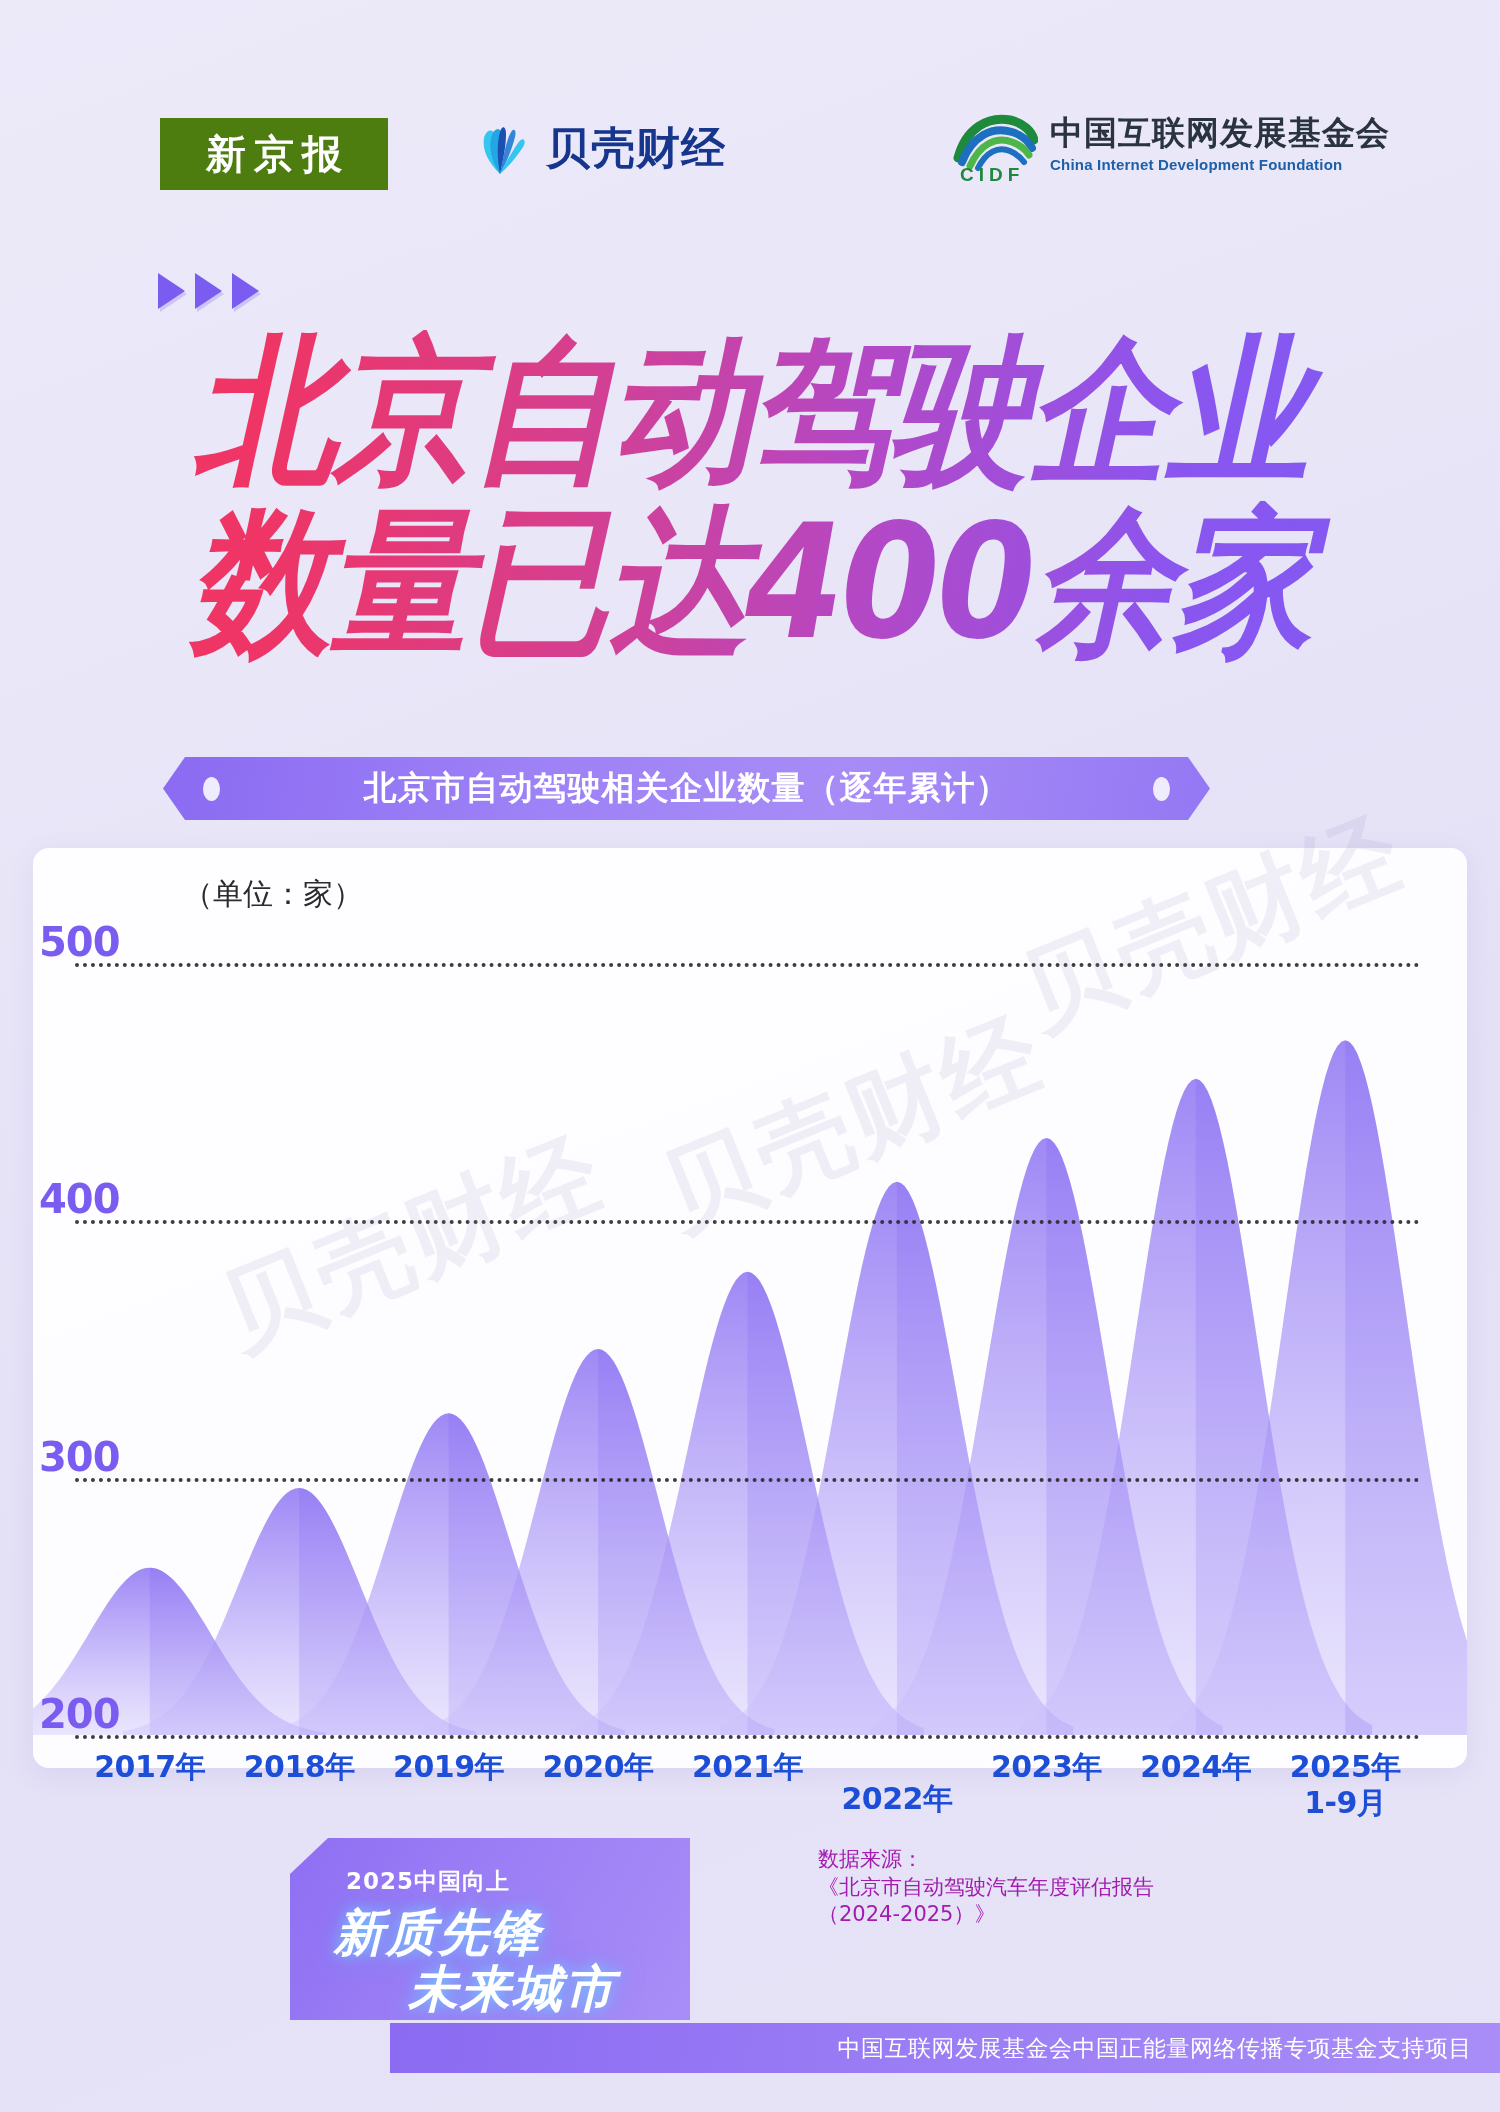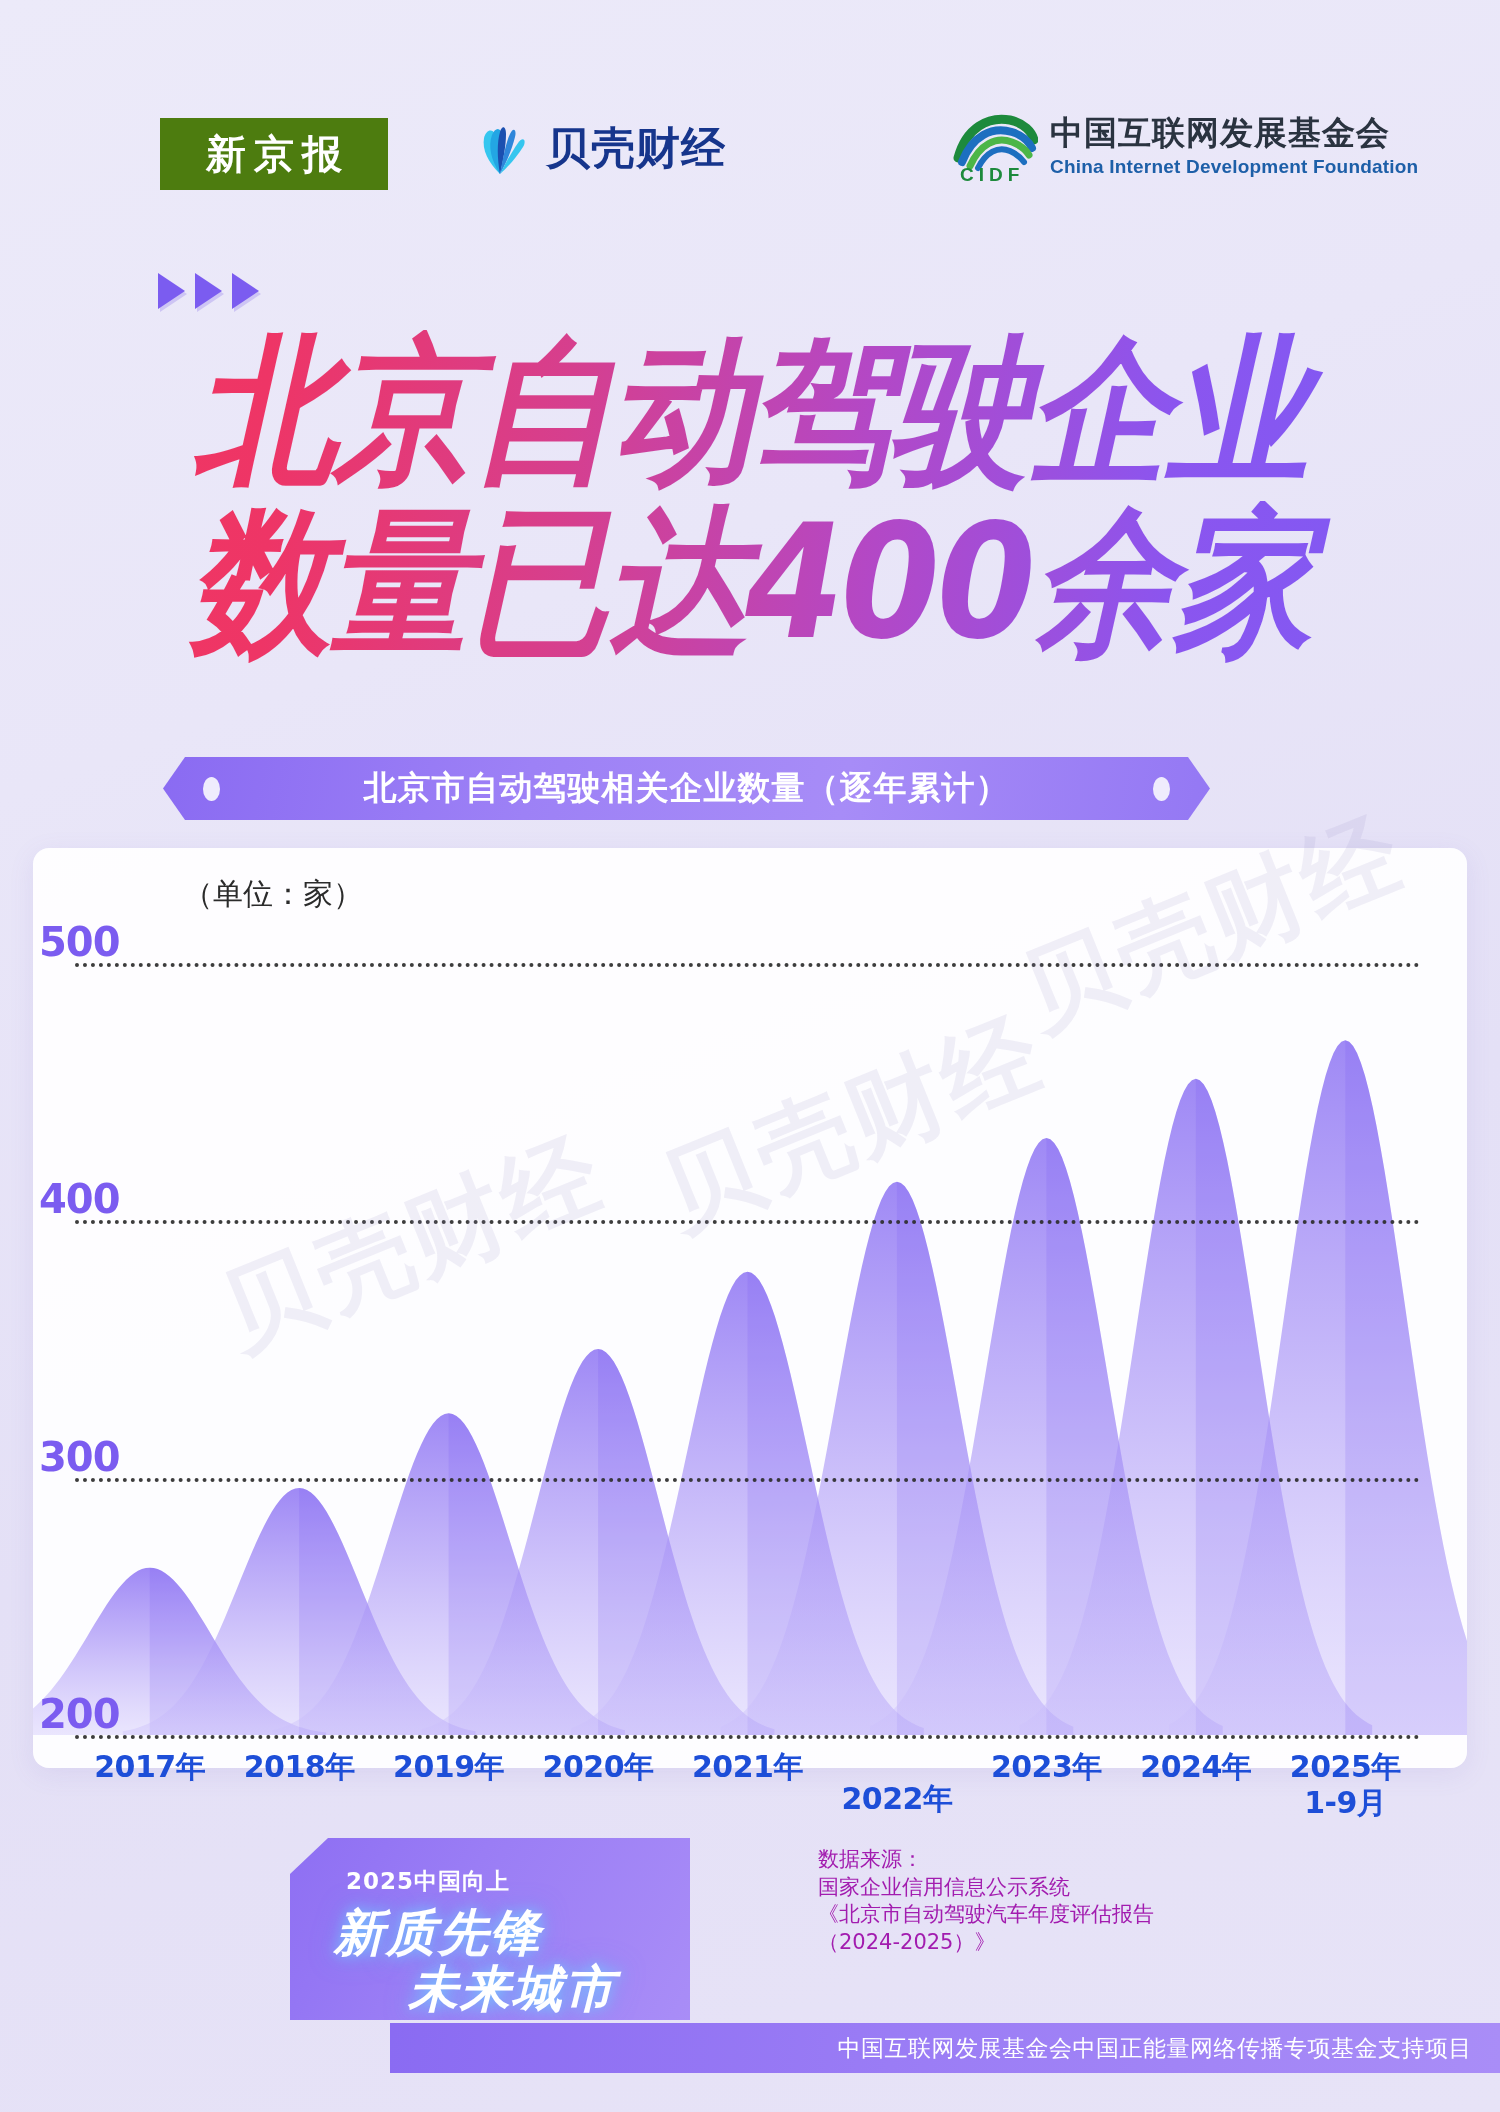--- a/index.html
+++ b/index.html
@@ -22,21 +22,21 @@
   .logo-bkcj { position:absolute; left:468px; top:8px; display:flex; align-items:center; gap:14px; }
   .logo-bkcj .fan { width:64px; height:64px; position:relative; }
   .logo-bkcj .txt {
     font-family:"DejaVu Sans","Liberation Sans",sans-serif; font-weight:700;
     font-size:44px; color:#16358c; letter-spacing:1px;
   }
   .logo-cidf { position:absolute; left:952px; top:2px; display:flex; align-items:flex-start; gap:12px; }
   .cidf-mark { width:86px; height:78px; position:relative; }
   .cidf-txt { padding-top:6px; }
   .cidf-cn { font-family:"DejaVu Sans","Liberation Sans",sans-serif; font-weight:700; font-size:33px; color:#2a3340; letter-spacing:1px; line-height:1.05; }
-  .cidf-en { font-family:"Liberation Sans",sans-serif; font-weight:700; font-size:19px; color:#1d5fa8; letter-spacing:0.2px; margin-top:5px; }
+  .cidf-en { font-family:"Liberation Sans",sans-serif; font-weight:700; font-size:15px; color:#1d5fa8; letter-spacing:0.2px; margin-top:5px; }
   .cidf-abbr { position:absolute; left:8px; top:54px; font-family:"Liberation Sans",sans-serif; font-weight:700; font-size:19px; color:#1d8a3c; letter-spacing:5px; }
 
   
   .arrows { position:absolute; left:158px; top:273px; display:flex; gap:10px; }
   .arrows .tri {
     width:0; height:0; border-left:27px solid #7b5cf0;
     border-top:18px solid transparent; border-bottom:18px solid transparent;
     filter:drop-shadow(2px 3px 0 rgba(120,90,230,.25));
   }
 
@@ -270,20 +270,19 @@
 </div>
 
 <div class="badge">
   <span class="sm">2025中国向上</span>
   <span class="big1">新质先锋</span>
   <span class="big2">未来城市</span>
 </div>
 
 <div class="source" id="source-block">
     <div>数据来源：</div>
-    <div>国家企业信用信息公示系统</div>
     <div>《北京市自动驾驶汽车年度评估报告</div>
     <div>（2024-2025）》</div>
   </div>
 
 <div class="footbar">
   <span>中国互联网发展基金会中国正能量网络传播专项基金支持项目</span>
 </div>
 
 </body></html>

